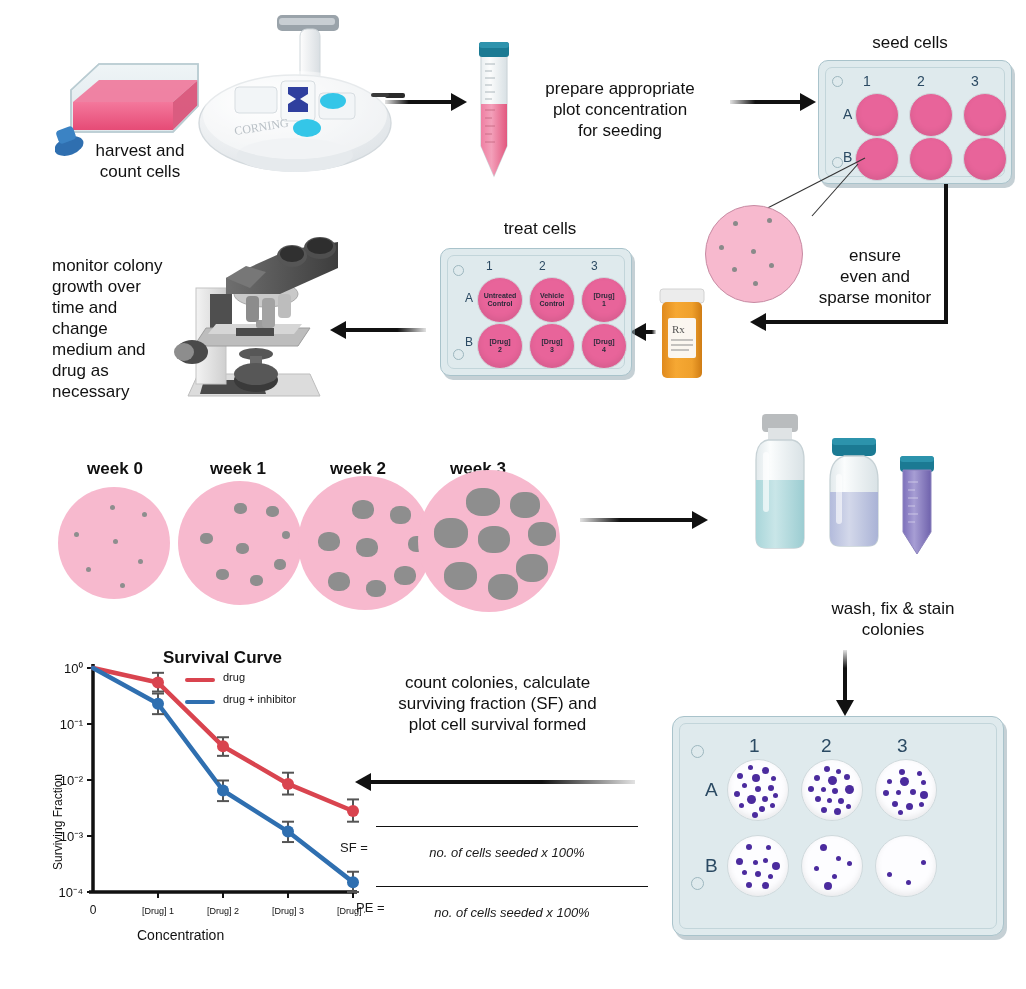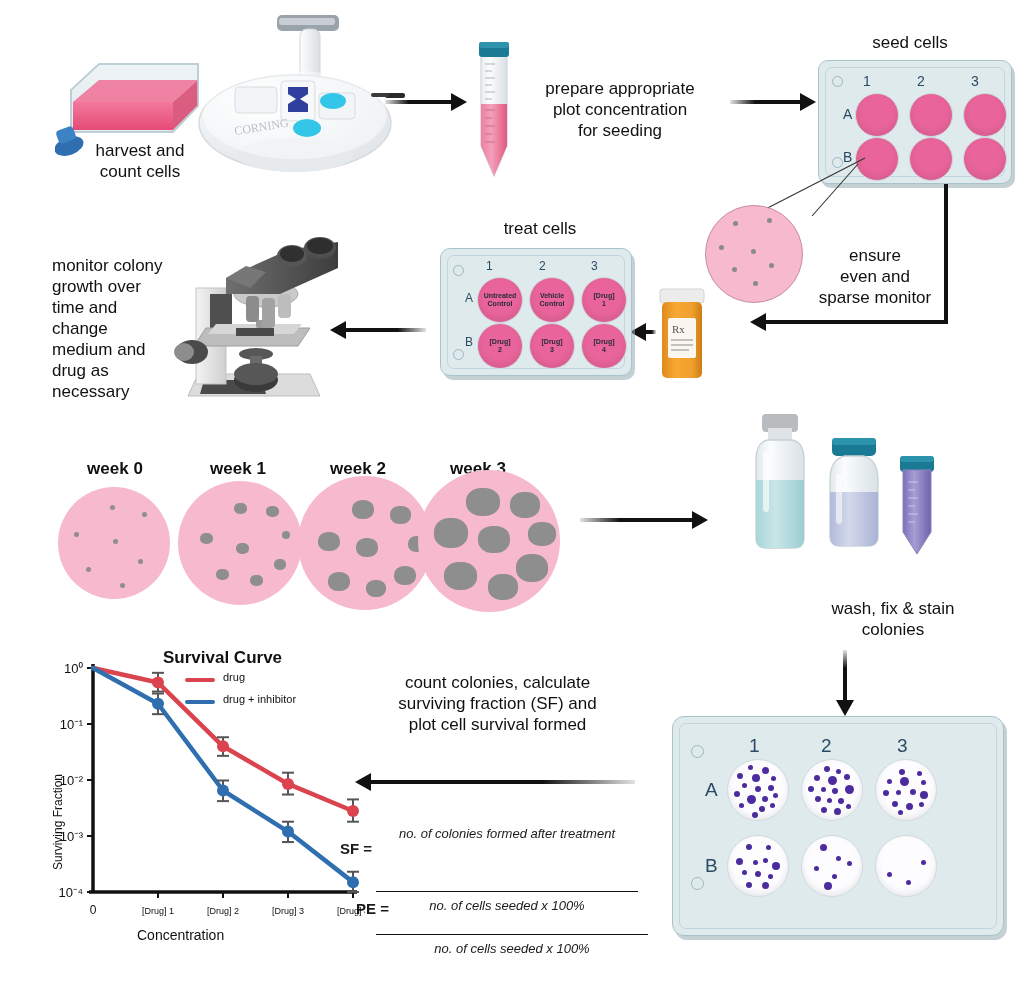--- a/index.html
+++ b/index.html
@@ -46,23 +46,23 @@
   
   #chart-wrap{position:absolute;left:45px;top:640px;width:320px;height:310px;}
   .chart-title{position:absolute;font-size:17px;font-weight:700;color:#111;}
   .ylab{position:absolute;transform:rotate(-90deg);transform-origin:left top;font-size:12px;color:#111;}
   .xlab{position:absolute;font-size:14px;color:#111;}
   .legtxt{position:absolute;font-size:11px;color:#111;}
   .legline{position:absolute;height:3.5px;border-radius:2px;}
 
   
   .formula{position:absolute;font-style:italic;}
-  .f-lhs{position:absolute;font-style:normal;font-size:15px;font-weight:700;}
+  .f-lhs{position:absolute;font-style:normal;font-size:13px;font-weight:400;}
   .f-num{font-size:13px;display:block;text-align:center;padding:0 4px 2px;}
-  .f-den{font-size:13px;display:block;text-align:center;padding:6px 4px 0;border-top:1.6px solid #111;margin-top:48px;}
+  .f-den{font-size:13px;display:block;text-align:center;padding:18px 4px 0;border-top:1.6px solid #111;}
 </style>
 </head>
 <body>
 
 <div class="abs" style="left:55px;top:50px;width:150px;height:110px;">
   <svg width="150" height="110" viewBox="0 0 150 110">
     <defs>
       <linearGradient id="gFlaskTop" x1="0" y1="0" x2="0" y2="1">
         <stop offset="0" stop-color="#eef4f6" stop-opacity=".95"></stop>
           <stop offset="1" stop-color="#d7e3e8" stop-opacity=".8"></stop>
@@ -541,21 +541,20 @@
     <div class="head"></div>
 </div>
 
 <div class="abs cap ctr" style="left:360px;top:672px;width:275px;white-space:pre-line;">count colonies, calculate
 surviving fraction (SF) and
 plot cell survival formed</div>
 
 <div class="abs" style="left:340px;top:826px;width:300px;">
   <span class="f-lhs" style="left:0;top:14px;">SF =</span>
   <div class="formula" style="left:36px;top:0;width:262px;">
-    <span class="f-num">no. of colonies formed after treatment</span>
     <span class="f-den">no. of cells seeded x 100%</span>
   </div>
 </div>
 
 <div class="abs" style="left:340px;top:886px;width:310px;">
   <span class="f-lhs" style="left:16px;top:14px;">PE =</span>
   <div class="formula" style="left:36px;top:0;width:272px;">
     <span class="f-den">no. of cells seeded x 100%</span>
   </div>
 </div>

